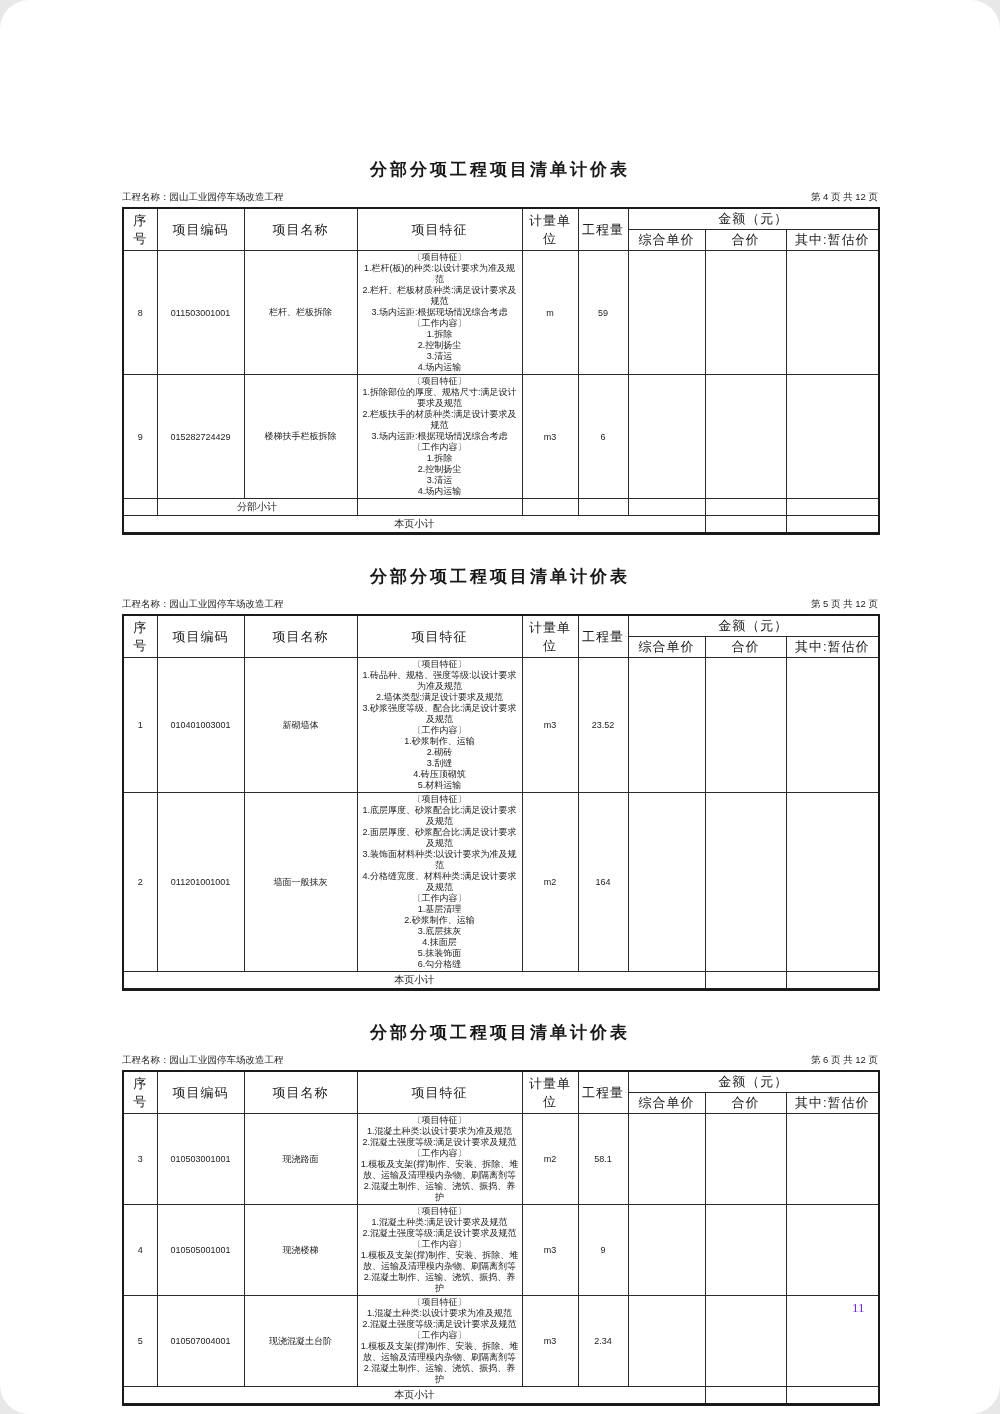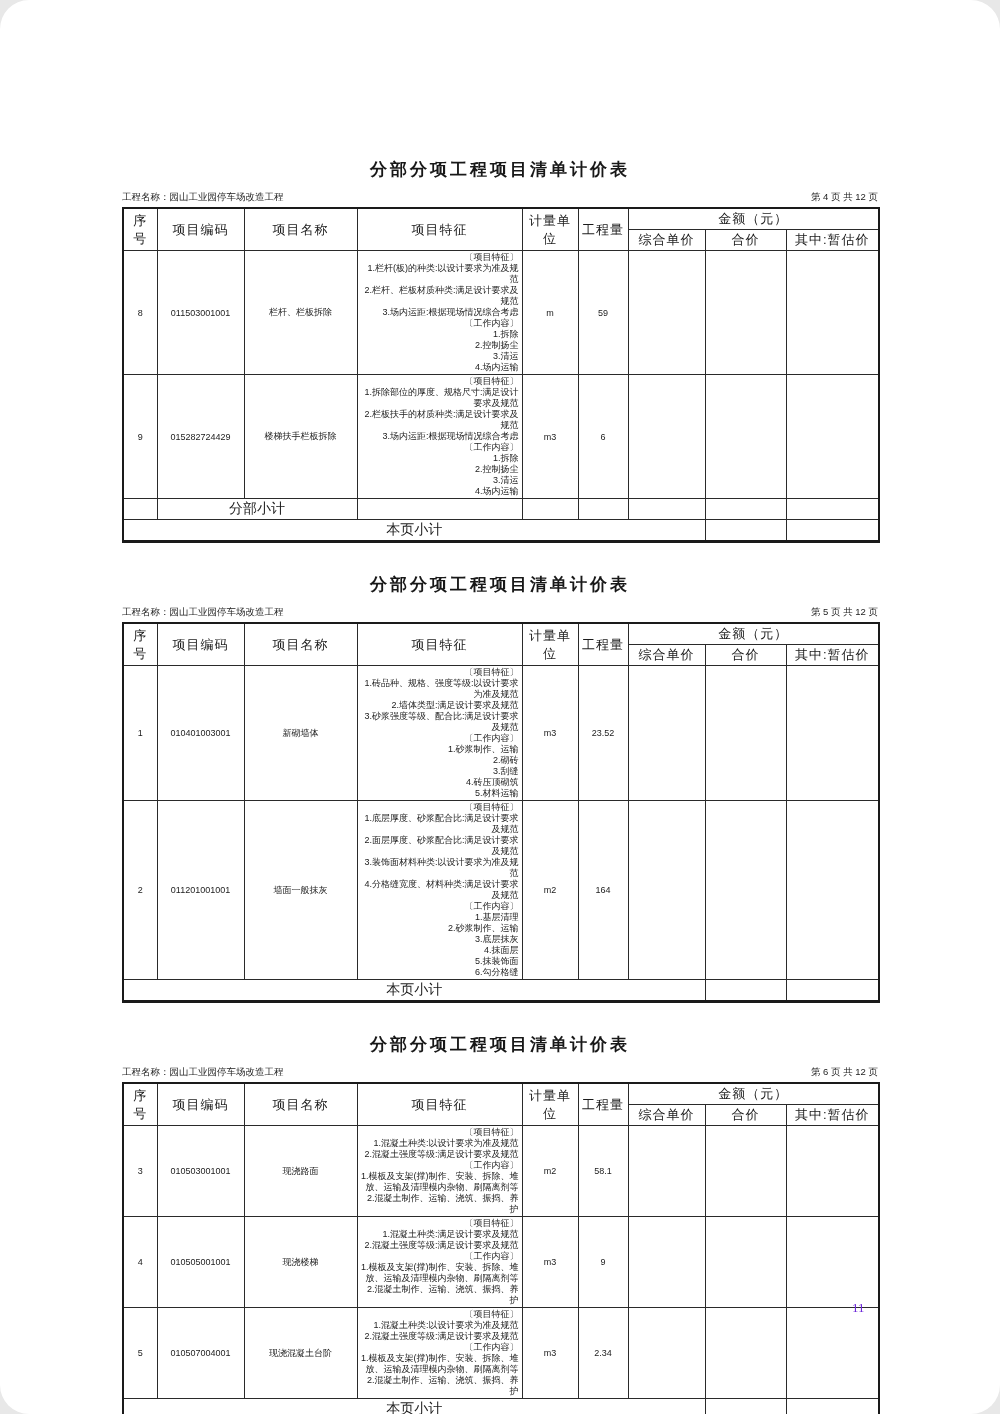--- a/index.html
+++ b/index.html
@@ -52,29 +52,29 @@
     height:15px;
     font-size:13px;
     letter-spacing:1px;
   }
   td.c-seq, td.c-code, td.c-name, td.c-unit, td.c-qty{
     text-align:center;
     vertical-align:middle;
   }
   td.c-feat{
     vertical-align:middle;
-    text-align:right;
+    text-align:center;
   }
   .feat{
     white-space:pre-line;
     font-size:8.5px;
     line-height:11px;
     padding:6px 4px;
   }
-  tr.sub td{height:14px;font-size:14px;}
+  tr.sub td{height:14px;font-size:10px;}
   td.center{text-align:center;}
   .pageno{
     position:absolute;
     left:852px;
     top:1300px;
     font-size:13px;
     color:#6d28d9;
     font-family:"Liberation Serif", serif;
   }
 </style>

